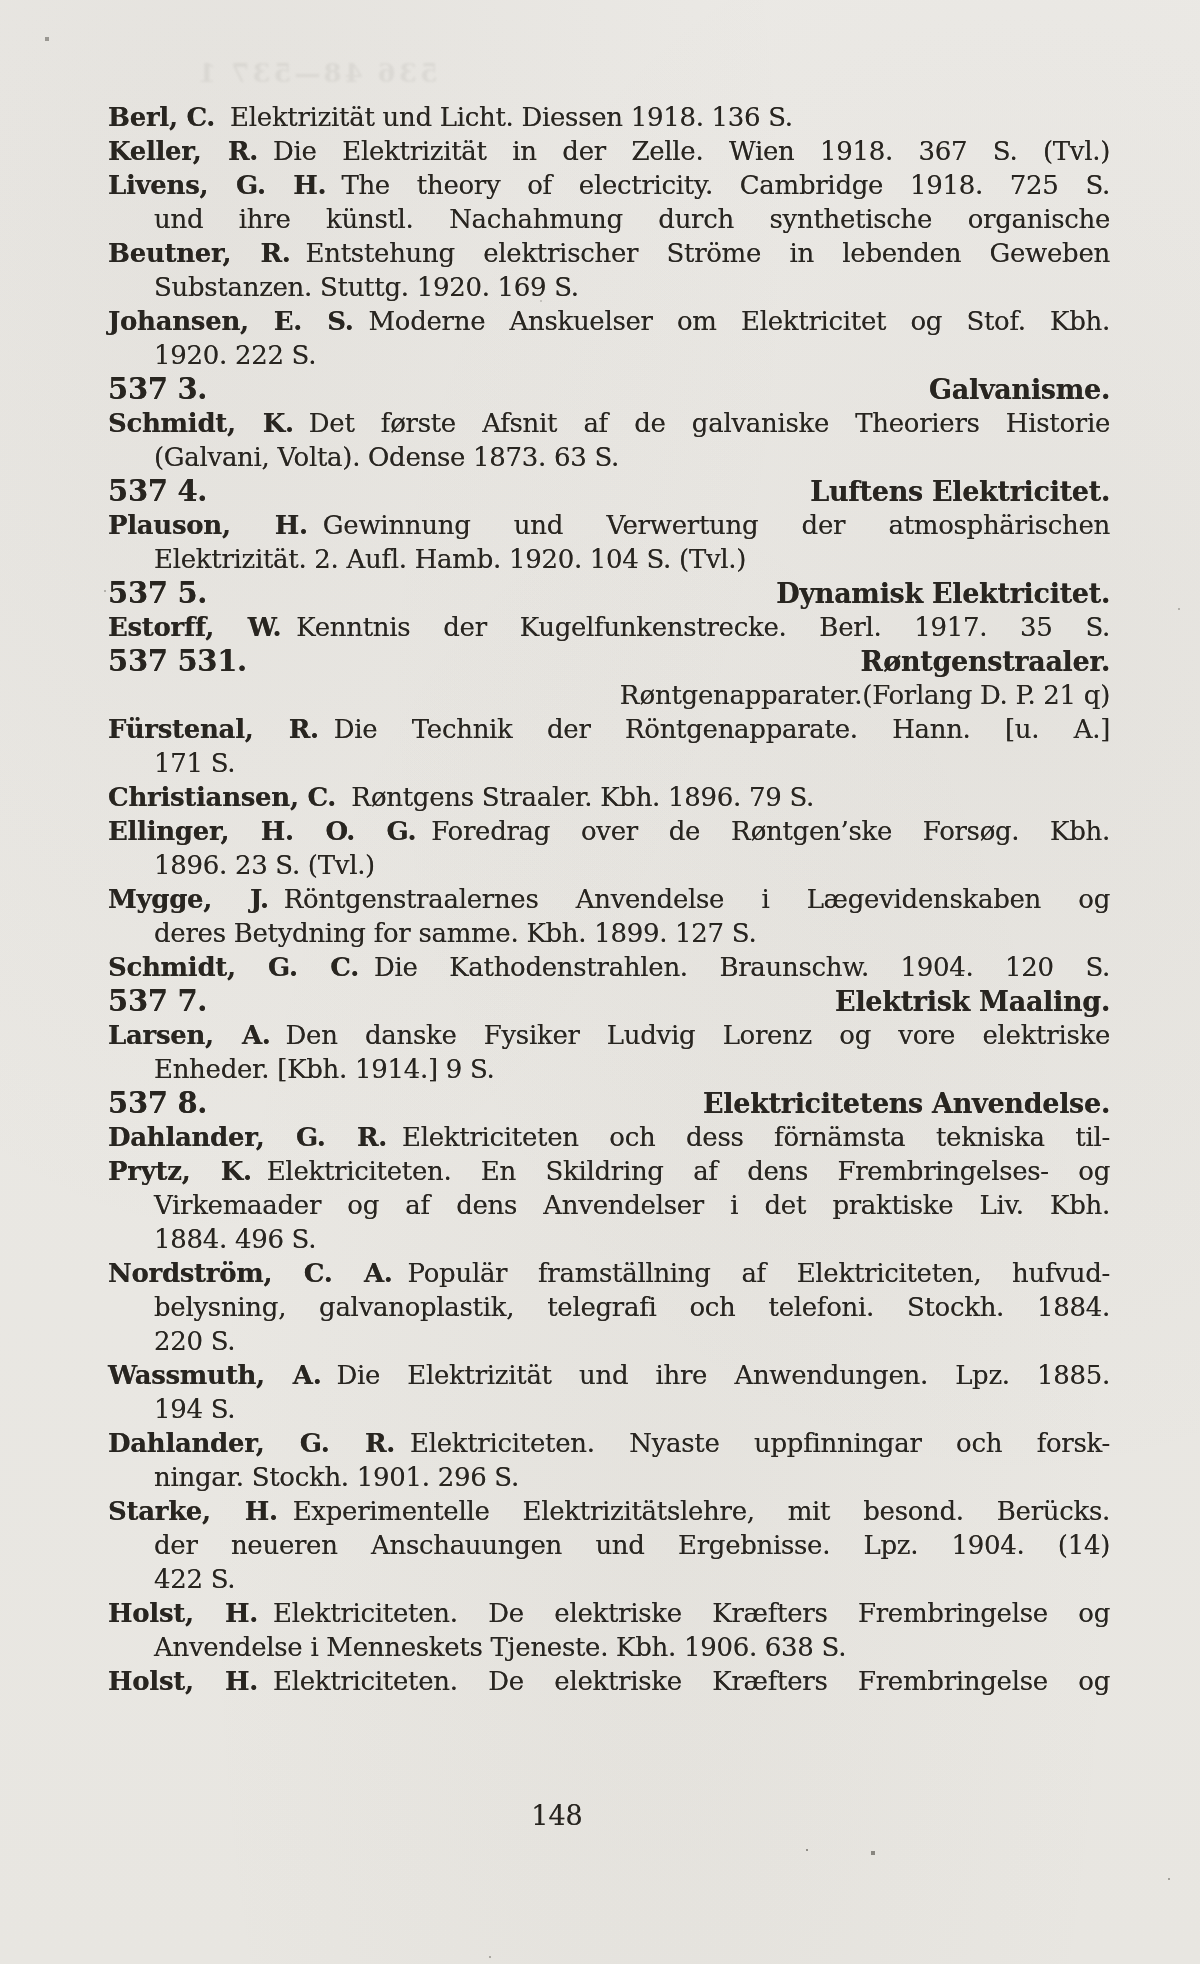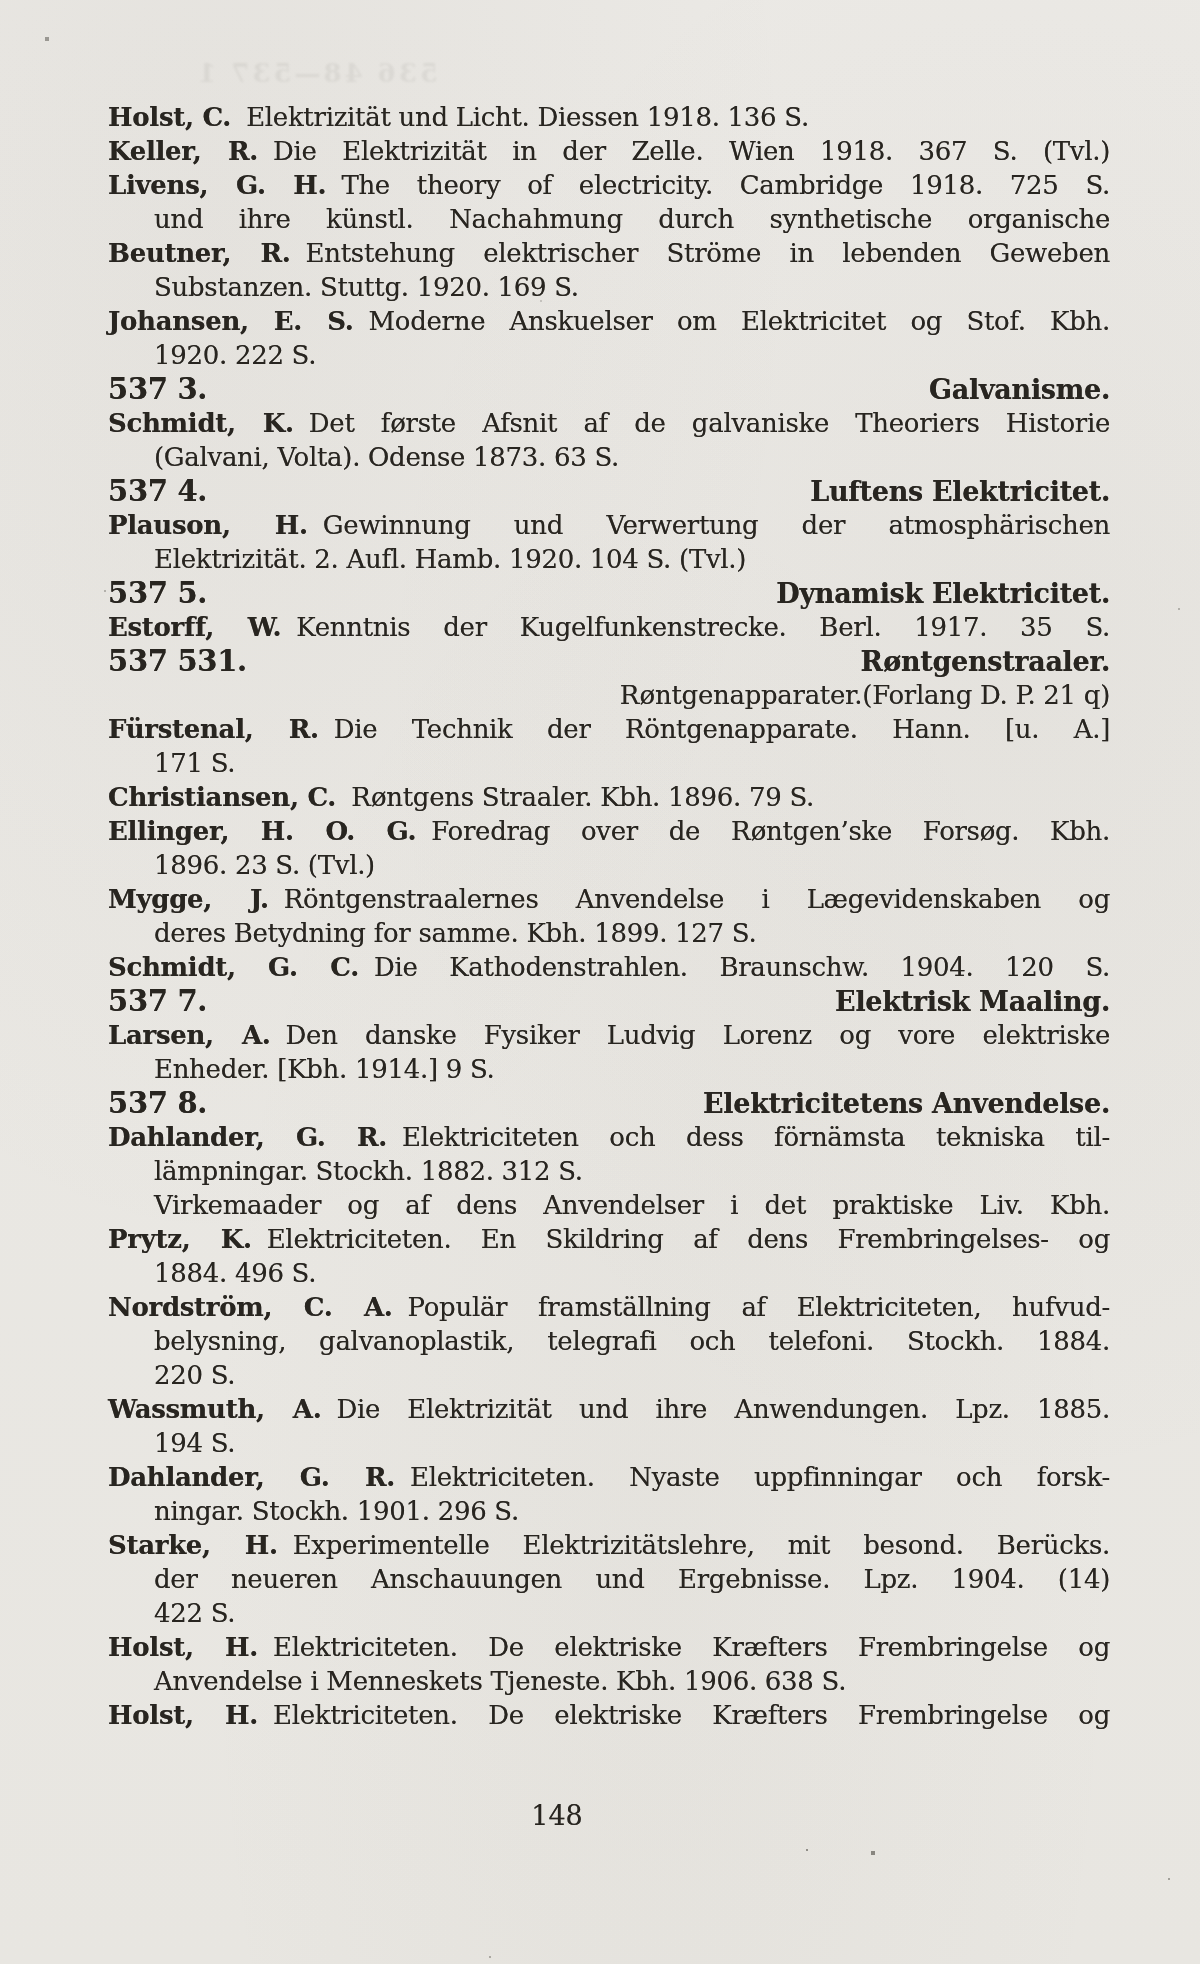--- a/index.html
+++ b/index.html
@@ -77,21 +77,21 @@
       1178px 608px 0 0 rgba(60,57,50,0.3),
       540px 300px 0 0 rgba(60,57,50,0.2);
   }
 </style>
 </head>
 <body>
 
 <div class="page" style="--ink: #282520;">
   <div class="ghost">536 48—537 1</div>
   <div class="content" id="entries">
-      <div class="line"><span class="author">Holst, C.</span>Elektrizität und Licht.  Diessen 1918.  136 S.</div>
+      <div class="line"><span class="author">Berl, C.</span>Elektrizität und Licht.  Diessen 1918.  136 S.</div>
       <div class="line just"><span class="author">Keller, R.</span>Die Elektrizität in der Zelle.  Wien 1918.  367 S. (Tvl.)</div>
       <div class="line just"><span class="author">Livens, G. H.</span>The theory of electricity.  Cambridge 1918.  725 S.</div>
       <div class="line cont just">und ihre künstl. Nachahmung durch synthetische organische</div>
       <div class="line just"><span class="author">Beutner, R.</span>Entstehung elektrischer Ströme in lebenden Geweben</div>
       <div class="line cont">Substanzen.  Stuttg.  1920.  169 S.</div>
       <div class="line just"><span class="author">Johansen, E. S.</span>Moderne Anskuelser om Elektricitet og Stof.  Kbh.</div>
       <div class="line cont">1920.  222 S.</div>
       <div class="section">
         <span class="num">537 3.</span>
         <span class="title">Galvanisme.</span>
@@ -129,23 +129,22 @@
         <span class="num">537 7.</span>
         <span class="title">Elektrisk Maaling.</span>
       </div>
       <div class="line just"><span class="author">Larsen, A.</span>Den danske Fysiker Ludvig Lorenz og vore elektriske</div>
       <div class="line cont">Enheder.  [Kbh.  1914.]  9 S.</div>
       <div class="section">
         <span class="num">537 8.</span>
         <span class="title">Elektricitetens Anvendelse.</span>
       </div>
       <div class="line just"><span class="author">Dahlander, G. R.</span>Elektriciteten och dess förnämsta tekniska til-</div>
-      <div class="line cont">lämpningar.  Stockh.  1882.   312 S.</div>
+      <div class="line just"><span class="author">Prytz, K.</span>Elektriciteten.  En Skildring af dens Frembringelses- og</div>
       <div class="line cont just">Virkemaader og af dens Anvendelser i det praktiske Liv.  Kbh.</div>
-      <div class="line just"><span class="author">Prytz, K.</span>Elektriciteten.  En Skildring af dens Frembringelses- og</div>
       <div class="line cont">1884.  496 S.</div>
       <div class="line just"><span class="author">Nordström, C. A.</span>Populär framställning af Elektriciteten, hufvud-</div>
       <div class="line cont just">belysning, galvanoplastik, telegrafi och telefoni.  Stockh. 1884.</div>
       <div class="line cont">220 S.</div>
       <div class="line just"><span class="author">Wassmuth, A.</span>Die Elektrizität und ihre Anwendungen.  Lpz.  1885.</div>
       <div class="line cont">194 S.</div>
       <div class="line just"><span class="author">Dahlander, G. R.</span>Elektriciteten.  Nyaste uppfinningar och forsk-</div>
       <div class="line cont">ningar.  Stockh.  1901.  296 S.</div>
       <div class="line just"><span class="author">Starke, H.</span>Experimentelle Elektrizitätslehre, mit besond. Berücks.</div>
       <div class="line cont just">der neueren Anschauungen und Ergebnisse.  Lpz.  1904.  (14)</div>

